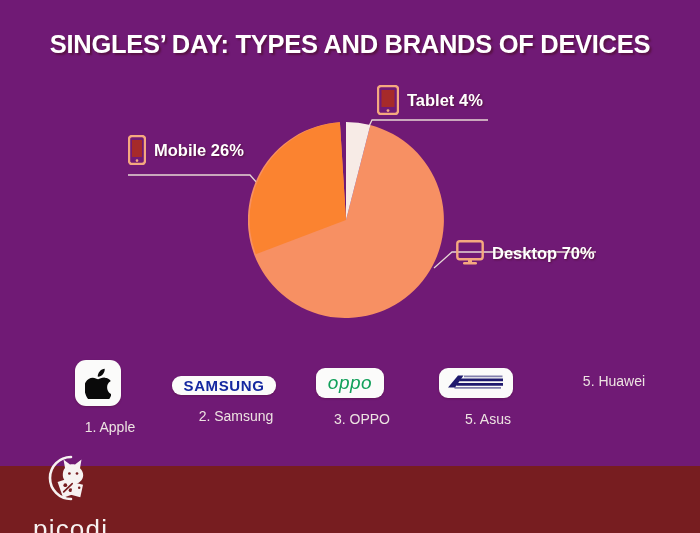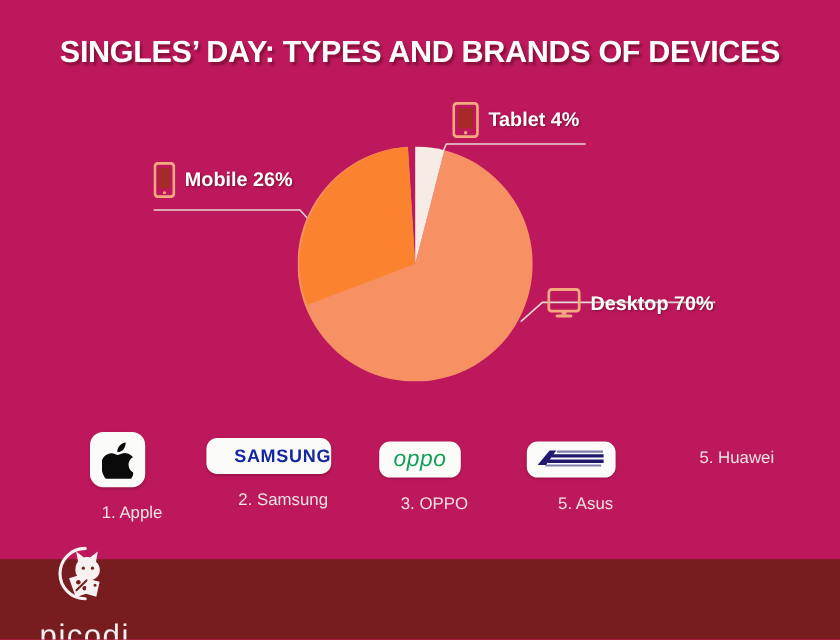--- a/index.html
+++ b/index.html
@@ -4,21 +4,21 @@
 <style>
   html,body{margin:0;padding:0;}
   body{
     width:700px;height:533px;overflow:hidden;
     font-family:"Liberation Sans", sans-serif;
     background:#a62a2a;
     position:relative;
   }
   #infographic{
     position:absolute;inset:0;
-    background:#be185d;
+    background:#701a75;
   }
   
   .title{
     position:absolute;left:0;top:30px;width:700px;
     text-align:center;
     color:#ffffff;
     font-size:25.5px;
     font-weight:bold;
     letter-spacing:-0.3px;
     text-shadow:2px 2px 2px rgba(60,8,8,0.45);
@@ -60,21 +60,21 @@
     width:126px;
     display:flex;flex-direction:column;align-items:center;
   }
   .brand-logo{
     background:#fbfbfa;
     border-radius:9px;
     display:flex;align-items:center;justify-content:center;
     box-shadow:0 1px 2px rgba(60,8,8,0.25);
   }
   .brand-logo.apple{width:46px;height:46px;border-radius:11px;}
-  .brand-logo.samsung{width:104px;height:30px;margin-top:5px;justify-content:flex-end;}
+  .brand-logo.samsung{width:104px;height:19px;margin-top:16px;}
   .brand-logo.oppo{width:68px;height:30px;margin-top:8px;font-style:italic;}
   .brand-logo.asus{width:74px;height:30px;margin-top:8px;}
   .brand-logo.huawei{width:104px;height:30px;margin-top:8px;}
   .brand-name{
     margin-top:13px;
     color:#ede3e2;
     font-size:14px;
     white-space:nowrap;
     margin-left:24px;
   }

